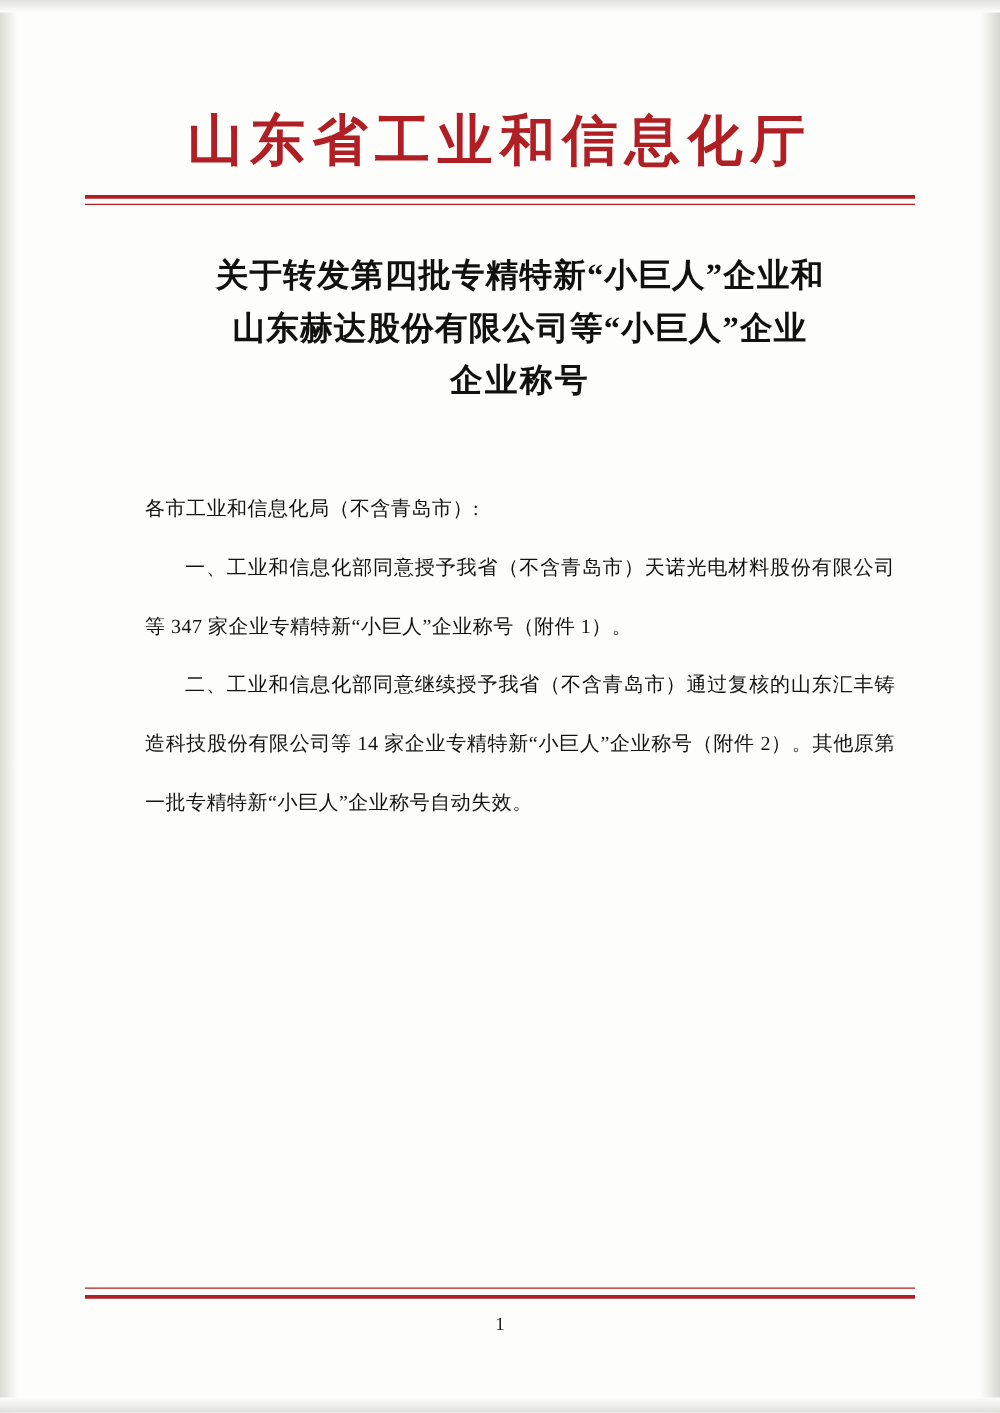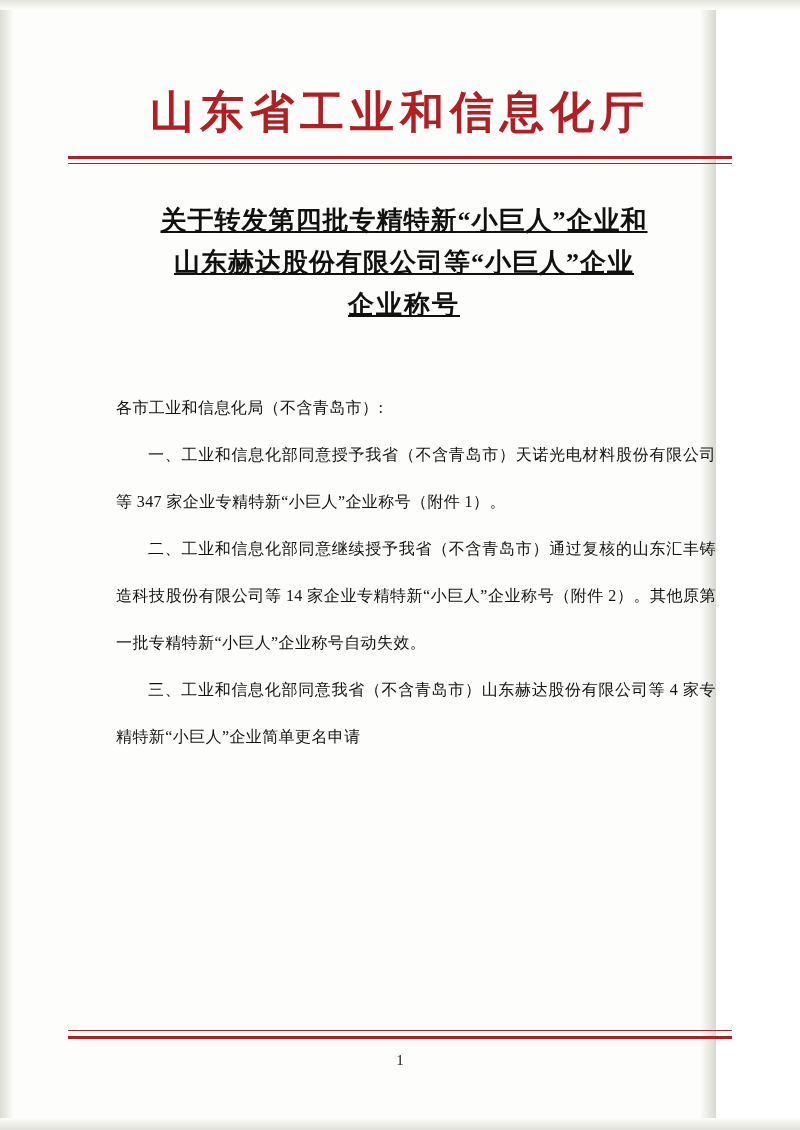--- a/index.html
+++ b/index.html
@@ -8,21 +8,21 @@
   }
   body {
     width: 800px;
     height: 1130px;
     background: #ffffff;
     font-family: "Liberation Serif", "DejaVu Serif", serif;
     overflow: hidden;
   }
   .page {
     position: relative;
-    width: 716px;
+    width: 800px;
     height: 1130px;
     background: #fdfdfb;
     box-sizing: border-box;
   }
   
   .scan-edge-left {
     position: absolute;
     left: 0; top: 0;
     width: 14px; height: 1130px;
     background: linear-gradient(to right, #dcdcd6, #fdfdfb);
@@ -84,30 +84,29 @@
     left: 0;
     top: 163px;
     width: 664px;
     height: 1px;
     background: #b01f24;
   }
 
   
   .doc-title {
     position: absolute;
-    left: 40px;
+    left: 52px;
     top: 200px;
     width: 592px;
     text-align: center;
     font-size: 26px;
     font-weight: bold;
     line-height: 1.62;
     color: #111;
     letter-spacing: 1px;
-    text-decoration: underline;
   }
   .doc-title div {
     white-space: nowrap;
   }
   .doc-title .line3 {
     letter-spacing: 2px;
   }
 
   
   .body-text {
@@ -178,21 +177,20 @@
     <div class="doc-title">
       <div class="line1">关于转发第四批专精特新“小巨人”企业和</div>
       <div class="line2">山东赫达股份有限公司等“小巨人”企业</div>
       <div class="line3">企业称号</div>
     </div>
 
     <div class="body-text">
       <p>各市工业和信息化局（不含青岛市）:</p>
       <p class="indent">一、工业和信息化部同意授予我省（不含青岛市）天诺光电材料股份有限公司等 347 家企业专精特新“小巨人”企业称号（附件 1）。</p>
       <p class="indent">二、工业和信息化部同意继续授予我省（不含青岛市）通过复核的山东汇丰铸造科技股份有限公司等 14 家企业专精特新“小巨人”企业称号（附件 2）。其他原第一批专精特新“小巨人”企业称号自动失效。</p>
-      <p class="indent">三、工业和信息化部同意我省（不含青岛市）山东赫达股份有限公司等 4 家专精特新“小巨人”企业简单更名申请</p>
     </div>
 
     <div class="footer-rule-thin"></div>
     <div class="footer-rule-thick"></div>
     <div class="page-number">1</div>
 
   </div>
 </div>
 
 </body></html>

